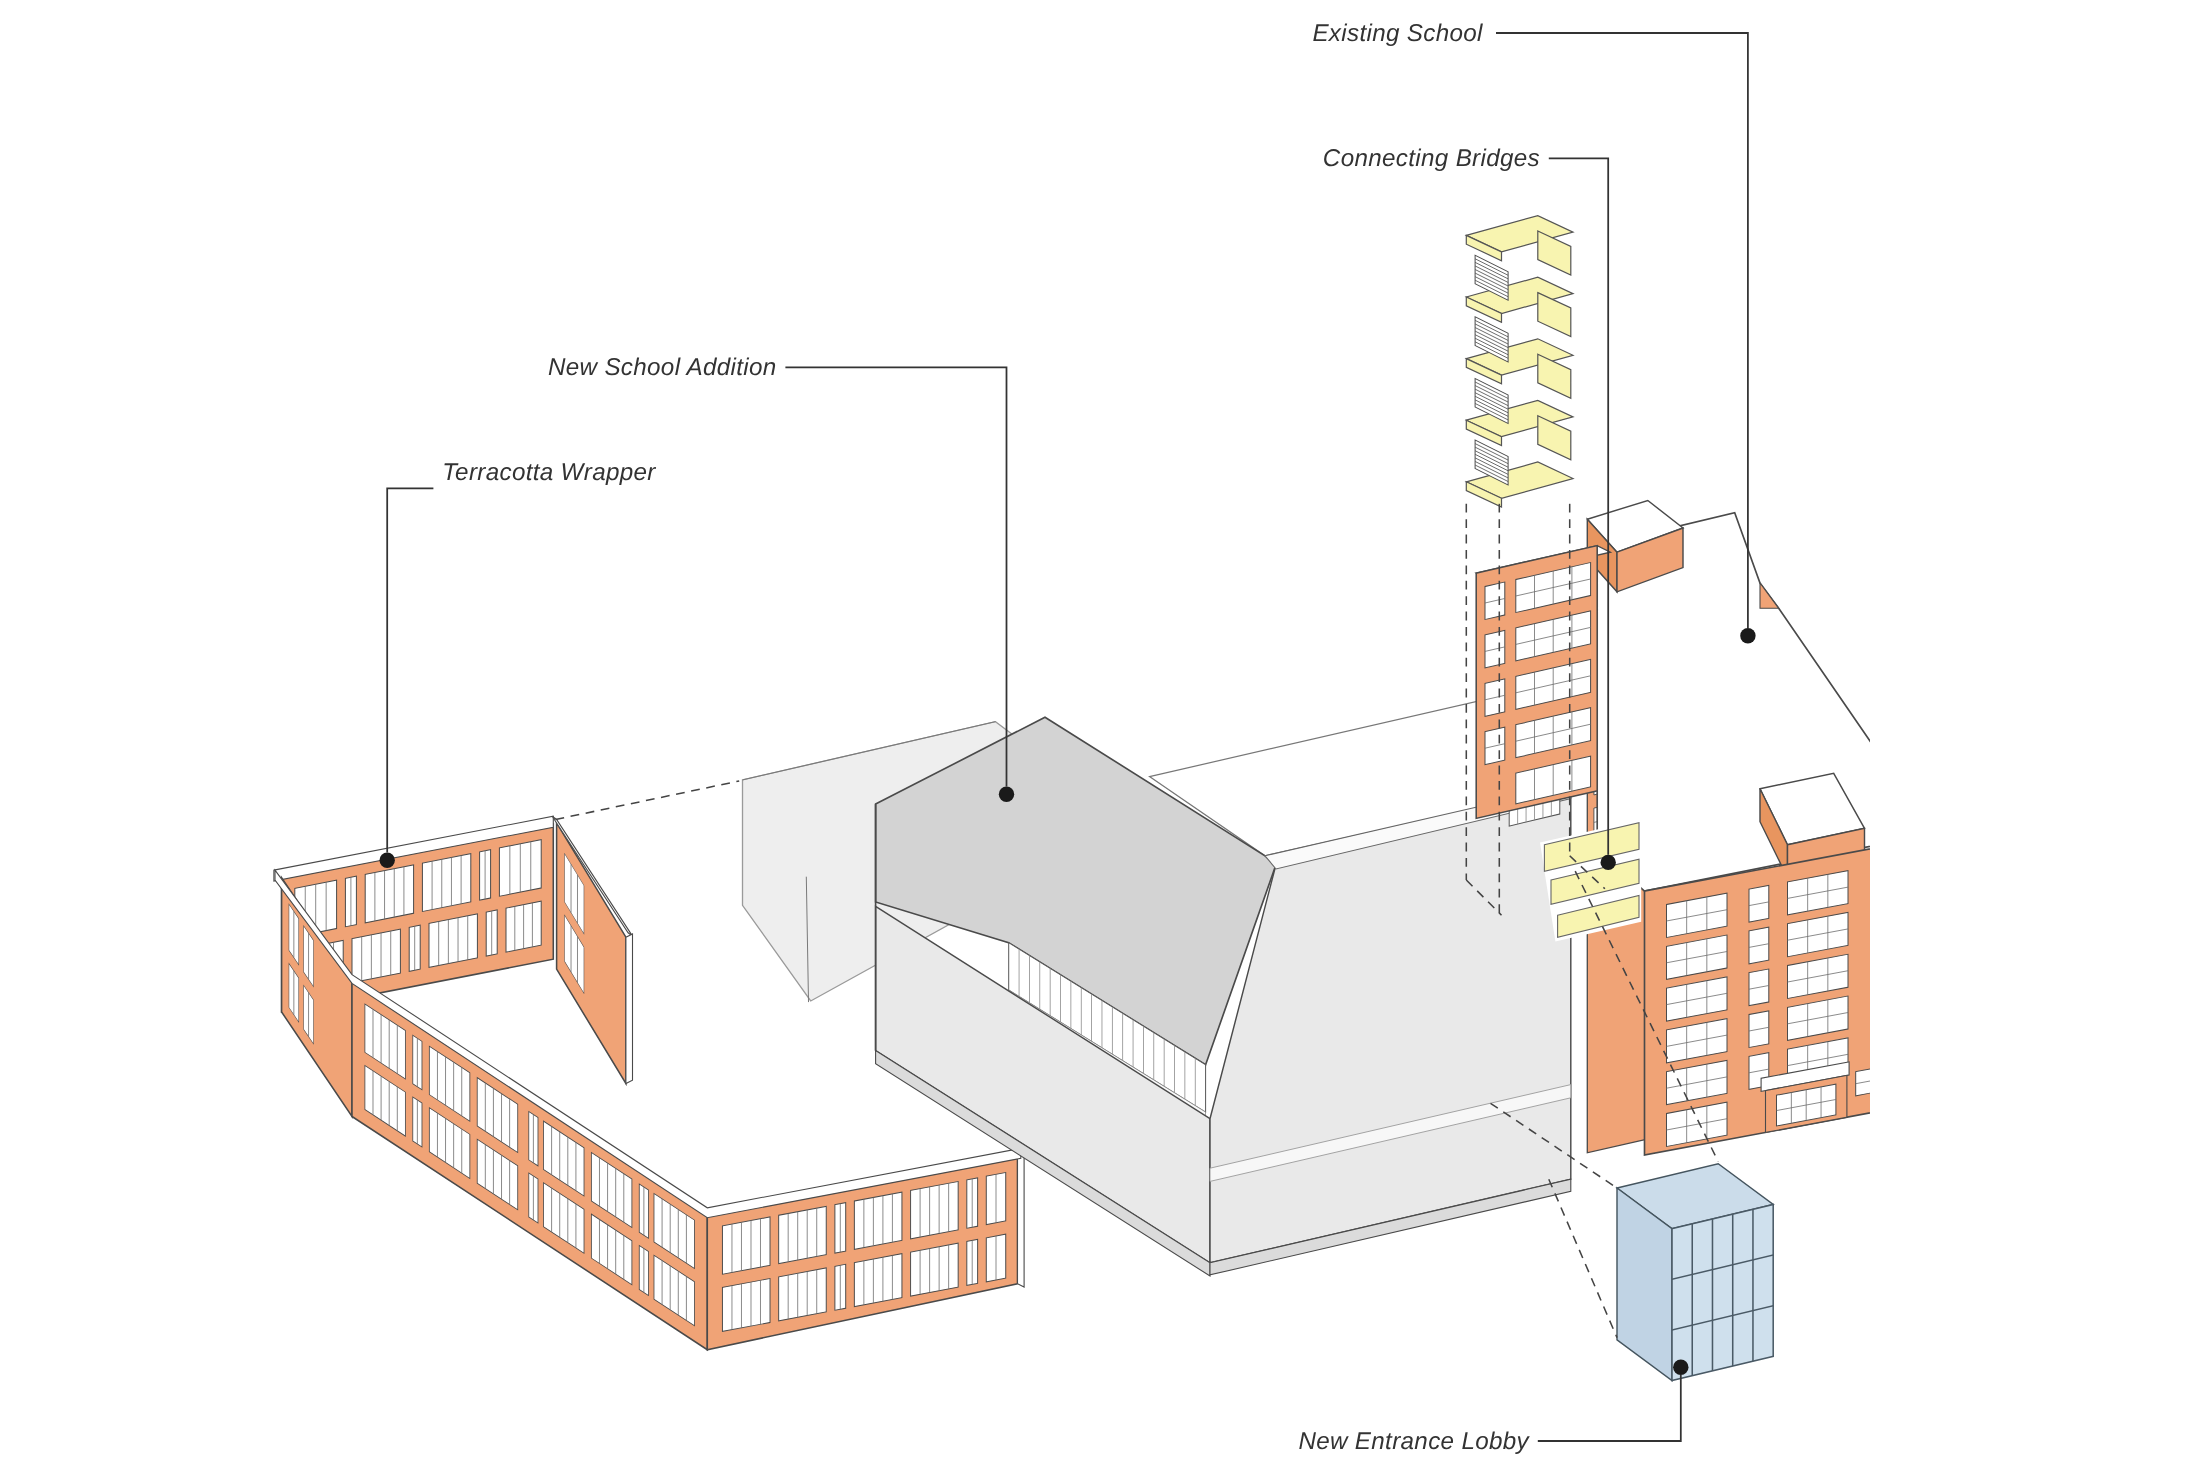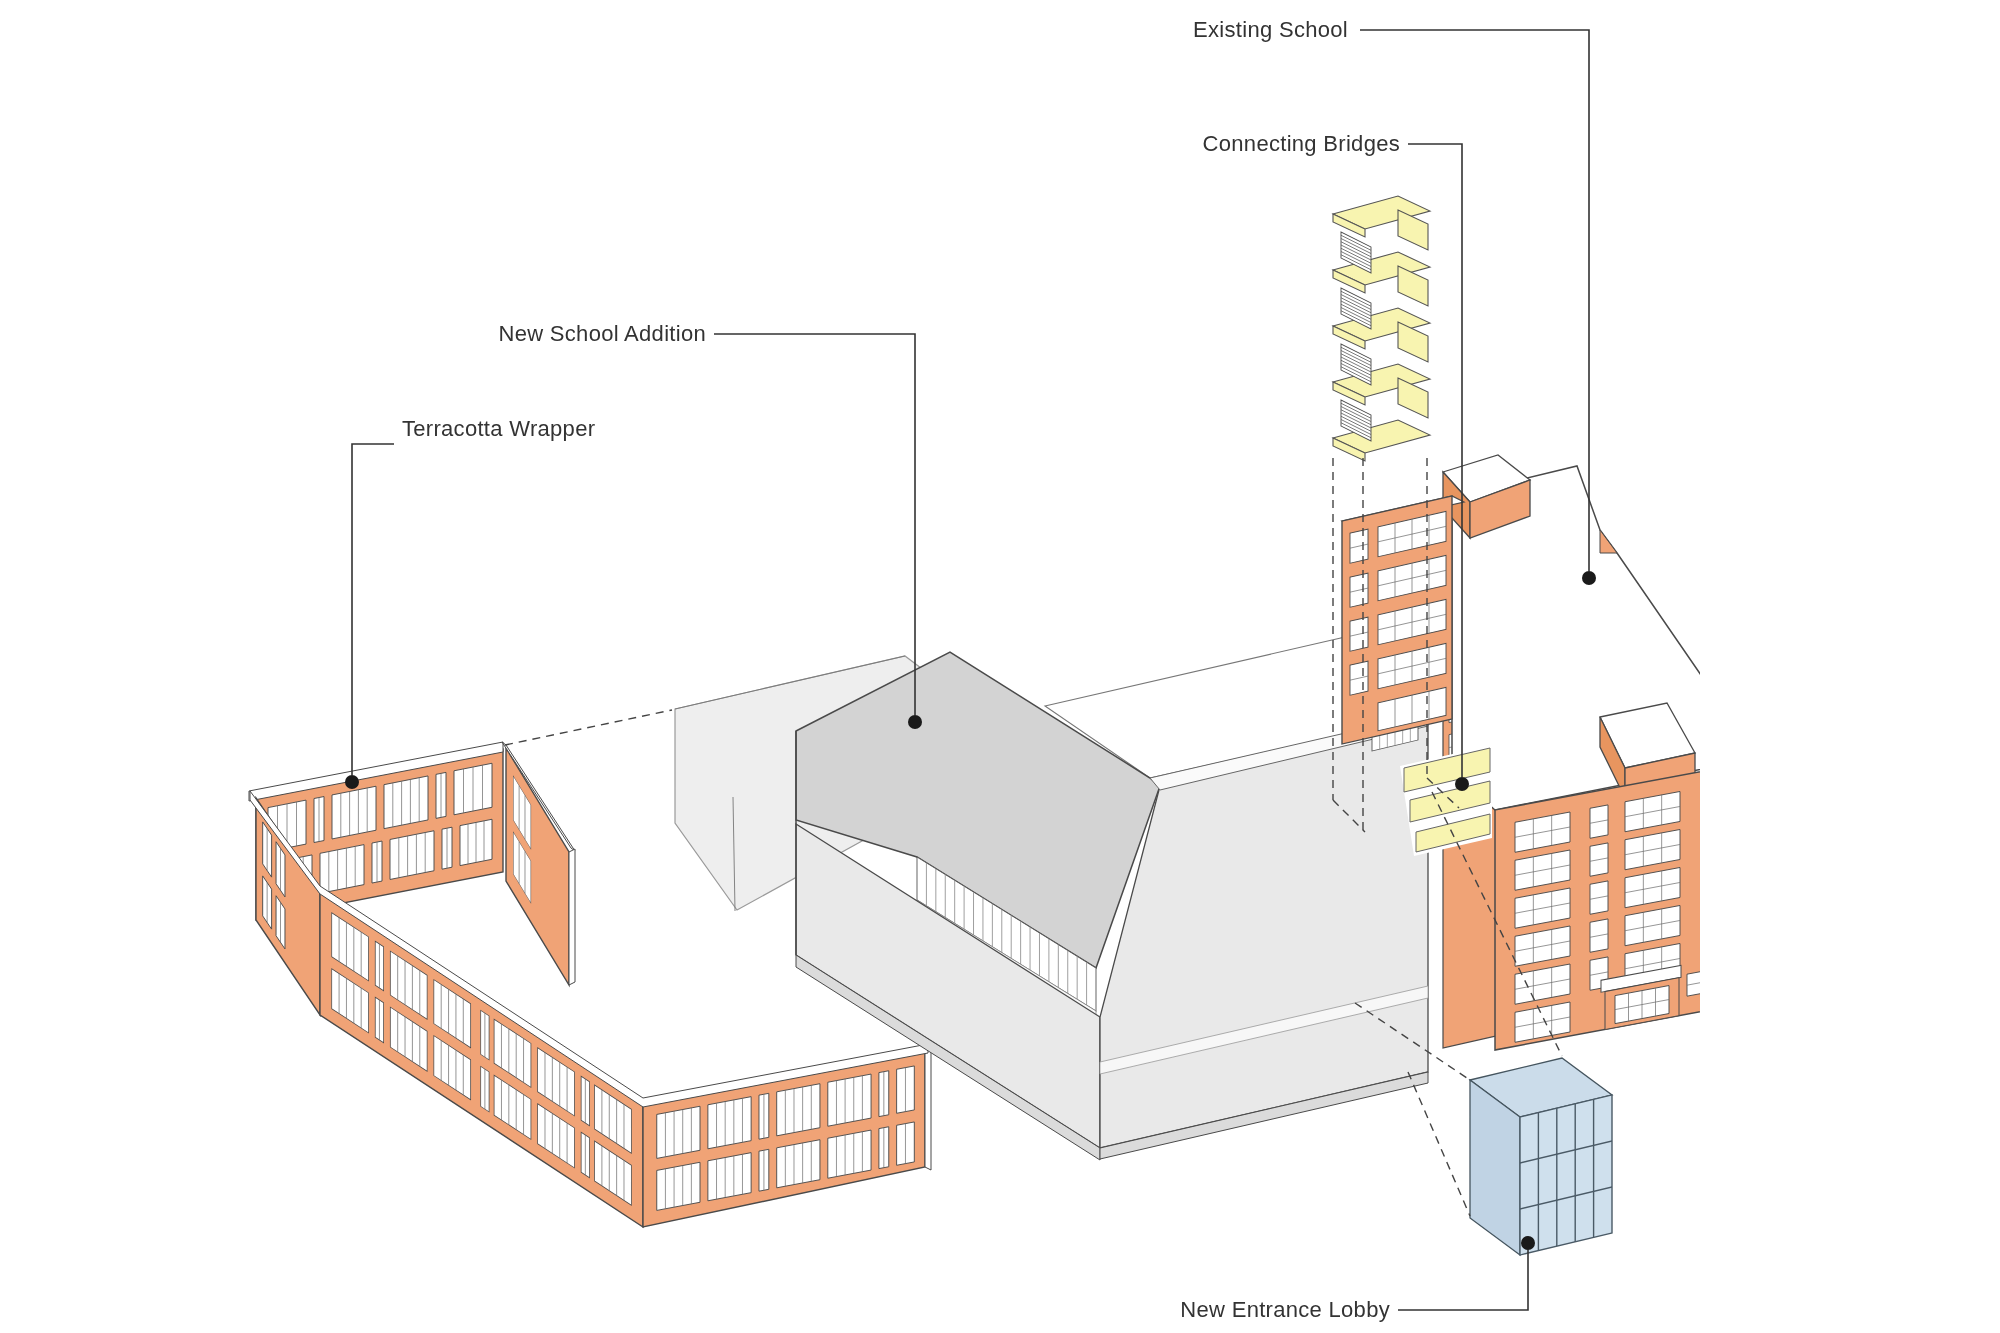--- a/index.html
+++ b/index.html
@@ -1,17 +1,17 @@
 <!DOCTYPE html>
 <html><head>
 <meta charset="utf-8">
 <style>
   html,body{margin:0;padding:0;background:#fff;}
   #stage{position:relative;width:1700px;height:1333px;background:#fff;overflow:hidden;
-         font-family:"Liberation Sans", sans-serif;}
+         font-family:"Liberation Sans", sans-serif;font-style:italic;}
   svg{position:absolute;left:0;top:0;}
   .lbl{font-size:22px;letter-spacing:.3px;}
   .lead{fill:none;stroke:#333;stroke-width:1.6;}
   .dash{fill:none;stroke:#444;stroke-width:1.4;stroke-dasharray:8 6;}
   .dot{stroke:none;}
   .wpane{fill:#ffffff;stroke:#4a4a4a;stroke-width:.9;}
   .wmull{stroke:#6f6f6f;stroke-width:.7;}
   .clere .wpane{stroke:#555;}
   .clere .wmull{stroke:#888;}
   .glass .wpane{fill:#CFE0ED;stroke:#4a5a66;stroke-width:1.4;}

